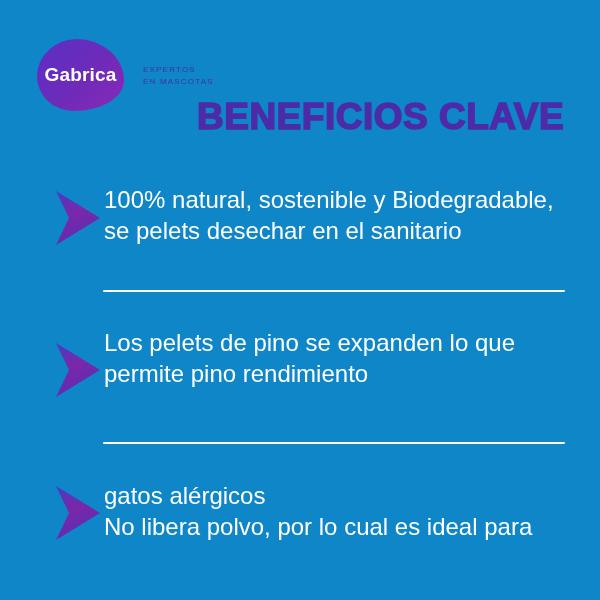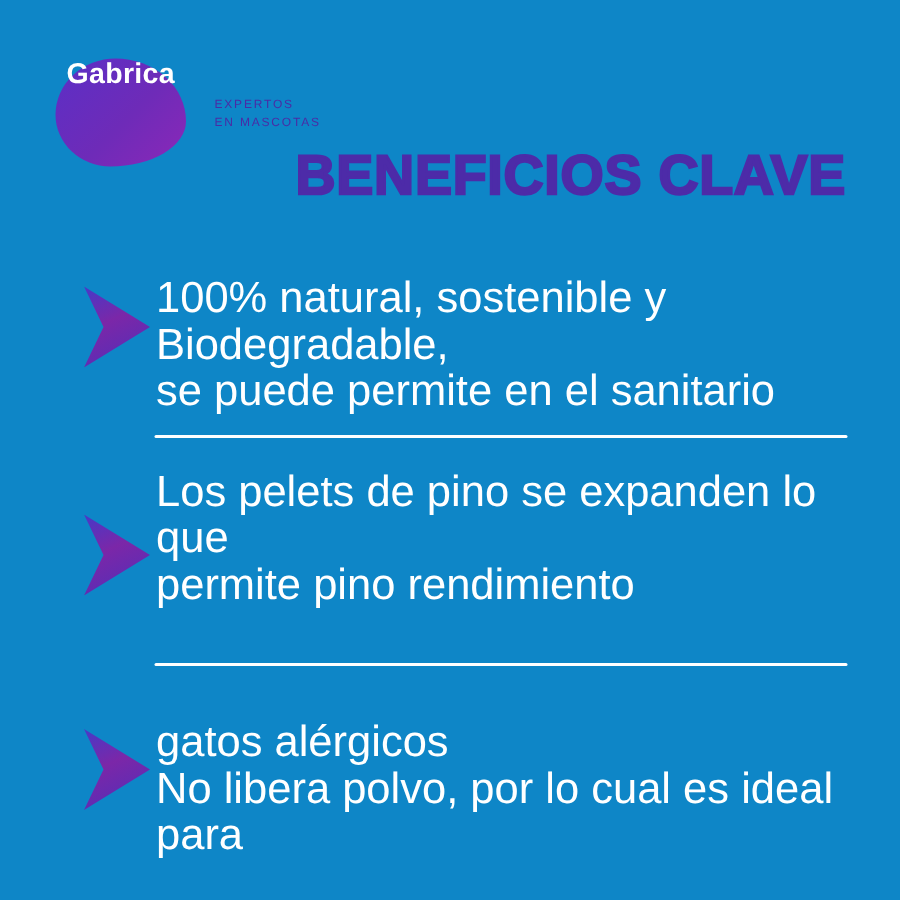--- a/index.html
+++ b/index.html
@@ -10,21 +10,21 @@
     font-family:"Liberation Sans", sans-serif;
     overflow:hidden;
   }
 
   
   .logo-blob {
     position:absolute; left:37px; top:39px;
     width:87px; height:72px;
     background:linear-gradient(135deg,#5B2FC6 0%, #6E2BB8 55%, #8B28B8 100%);
     border-radius: 46% 54% 58% 42% / 52% 58% 42% 48%;
-    display:flex; align-items:flex-start; justify-content:center;
+    display:flex; align-items:center; justify-content:center;
   }
   .logo-text {
     color:#ffffff; font-weight:bold; font-size:19px; letter-spacing:0.2px;
   }
   .tagline {
     position:absolute; left:130px; top:64px;
     color:#4A2CA5; font-size:8px; font-weight:normal;
     letter-spacing:1.2px; line-height:12px;
     text-transform:uppercase;
     margin-left:13px;
@@ -34,25 +34,25 @@
     color:#4D2BA8; font-size:37px; font-weight:900;
     letter-spacing:0.5px;
     -webkit-text-stroke:1.6px #4D2BA8;
     white-space:nowrap;
     margin-top:48px;
   }
 
   
   .benefit-text {
     position:absolute; left:104px; width:470px;
-    color:#ffffff; font-size:29px; line-height:31px;
+    color:#ffffff; font-size:24px; line-height:31px;
     font-weight:400;
   }
   .bt-1 { top:184px; }
-  .bt-2 { top:313px; }
+  .bt-2 { top:327px; }
   .bt-3 { top:480px; }
 
   .arrow {
     position:absolute; left:56px; width:44px; height:54px;
   }
   .ar-1 { top:191px; }
   .ar-2 { top:343px; }
   .ar-3 { top:486px; }
 
   .divider {
@@ -83,21 +83,21 @@
       <linearGradient id="arrowGrad1" x1="0" y1="0" x2="0.35" y2="1">
         <stop offset="0" stop-color="#463AC8"></stop>
         <stop offset="0.5" stop-color="#7B27A8"></stop>
         <stop offset="1" stop-color="#5B2DB5"></stop>
       </linearGradient>
     </defs>
     <polygon points="0,0 44,27 0,54 13,27" fill="url(#arrowGrad1)"></polygon>
   </svg>
   <div class="benefit-text bt-1">
     <div>100% natural, sostenible y Biodegradable,</div>
-    <div>se puede permite en el sanitario</div>
+    <div>se pelets desechar en el sanitario</div>
   </div>
 
   <div class="divider dv-1"></div>
 
   <svg class="arrow ar-2" viewBox="0 0 44 54" xmlns="http://www.w3.org/2000/svg">
     <defs>
       <linearGradient id="arrowGrad2" x1="0" y1="0" x2="0.35" y2="1">
         <stop offset="0" stop-color="#463AC8"></stop>
         <stop offset="0.5" stop-color="#7B27A8"></stop>
         <stop offset="1" stop-color="#5B2DB5"></stop>

